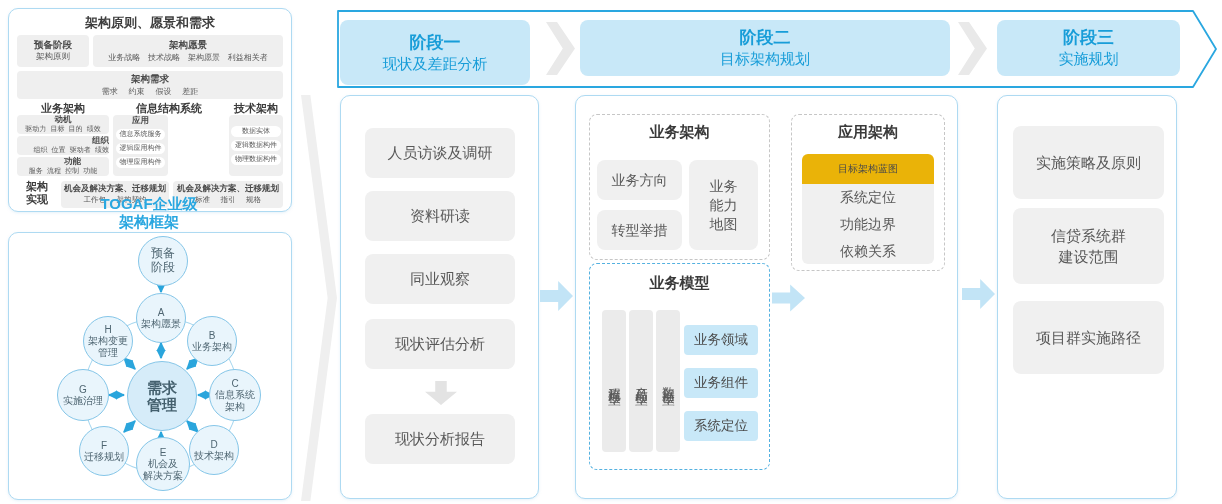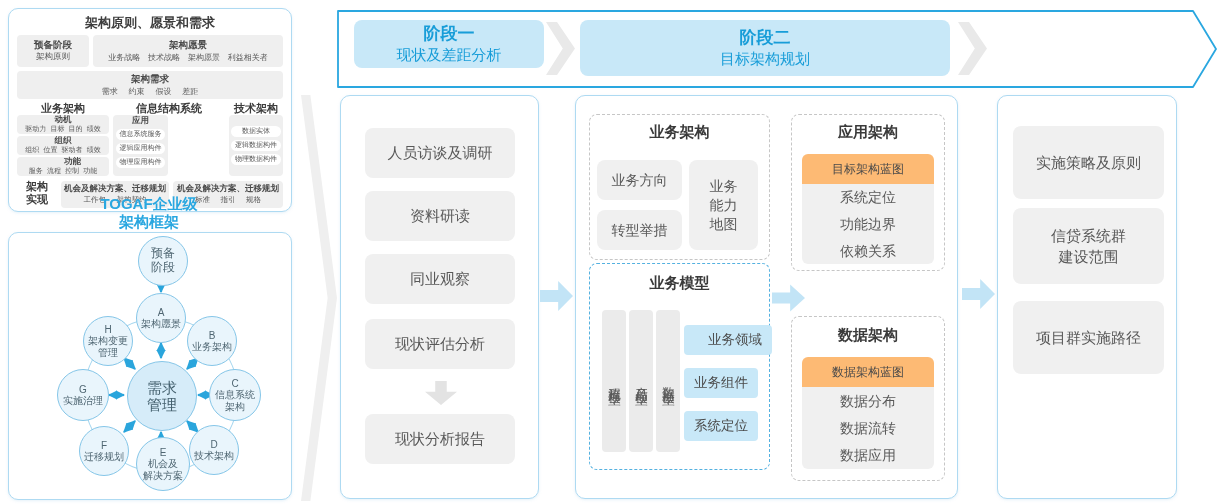--- a/index.html
+++ b/index.html
@@ -33,22 +33,22 @@
         clip-path:polygon(0 0,26% 0,100% 50%,26% 100%,0 100%,74% 50%);}
   .flowarr{position:absolute;background:#c2e4f6;
         clip-path:polygon(0 33%,55% 33%,55% 8%,100% 50%,55% 92%,55% 67%,0 67%);}
   .downarr{position:absolute;background:#e3e3e3;
         clip-path:polygon(32% 0,68% 0,68% 45%,100% 45%,50% 100%,0 45%,32% 45%);}
   .step{position:absolute;background:#f0f0f0;border-radius:8px;display:flex;align-items:center;
         justify-content:center;color:#595959;font-size:15px;text-align:center;line-height:20px;}
   .dashgray{position:absolute;border:1.5px dashed #c6c6c6;border-radius:8px;background:#fff;}
   .dashblue{position:absolute;border:1.5px dashed #54b1e0;border-radius:8px;background:#fff;}
   .subtitle{position:absolute;left:0;right:0;text-align:center;font-weight:bold;font-size:15px;color:#3a3a3a;}
-  .bluehdr{position:absolute;background:#fdba74;border-radius:6px 6px 0 0;display:flex;align-items:center;
-           justify-content:center;font-size:12px;color:#4a4a4a;}
+  .bluehdr{position:absolute;background:#eab308;border-radius:6px 6px 0 0;display:flex;align-items:center;
+           justify-content:center;font-size:10px;color:#4a4a4a;}
   .graybody{position:absolute;background:#f0f0f0;border-radius:0 0 6px 6px;display:flex;align-items:center;
            justify-content:center;font-size:14px;line-height:27px;color:#595959;text-align:center;}
   .vbar{position:absolute;background:#ebebeb;border-radius:4px;display:flex;align-items:center;
         justify-content:center;writing-mode:vertical-lr;text-orientation:upright;
         font-size:12.5px;color:#595959;letter-spacing:2px;}
   .smallblue{position:absolute;background:#c8e8f8;border-radius:4px;display:flex;align-items:center;
         justify-content:center;font-size:13.5px;color:#4a4a4a;}
 </style>
 </head>
 <body>
@@ -72,21 +72,21 @@
     </div>
 
     <div class="coltitle" style="left:8px;top:92px;width:92px;">业务架构</div>
     <div class="coltitle" style="left:104px;top:92px;width:112px;">信息结构系统</div>
     <div class="coltitle" style="left:220px;top:92px;width:54px;">技术架构</div>
 
     <div class="gbox" style="left:8px;top:106px;width:92px;height:19px;">
       <div class="t" style="font-size:8.5px;line-height:10px;">动机</div>
       <div style="font-size:7px;line-height:9px;white-space:nowrap;">驱动力 目标 目的 绩效</div>
     </div>
-    <div class="gbox" style="left:8px;top:127px;width:92px;height:19px;">
+    <div class="gbox" style="left:8px;top:127px;width:92px;height:19px;align-items:flex-end;">
       <div class="t" style="font-size:8.5px;line-height:10px;">组织</div>
       <div style="font-size:7px;line-height:9px;white-space:nowrap;">组织 位置 驱动者 绩效</div>
     </div>
     <div class="gbox" style="left:8px;top:148px;width:92px;height:19px;">
       <div class="t" style="font-size:8.5px;line-height:10px;margin-left:19px;">功能</div>
       <div style="font-size:7px;line-height:9px;white-space:nowrap;">服务 流程 控制 功能</div>
     </div>
 
     <div class="gbox" style="left:104px;top:106px;width:55px;height:61px;justify-content:flex-start;padding-top:1px;box-sizing:border-box;">
       <div class="t" style="font-size:8.5px;line-height:11px;">应用</div>
@@ -148,39 +148,43 @@
     <div class="circle" style="left:127px;top:204px;width:52px;height:52px;">E
 机会及
 解决方案</div>
     <div class="circle" style="left:70px;top:193px;width:48px;height:48px;">F
 迁移规划</div>
     <div class="circle" style="left:48px;top:136px;width:50px;height:50px;">G
 实施治理</div>
     <div class="circle" style="left:74px;top:83px;width:48px;height:48px;">H
 架构变更
 管理</div>
-    <div class="circle" style="left:118px;top:128px;width:68px;height:68px;background:#d6ecf9;font-size:15px;font-weight:normal;color:#44606e;">需求
+    <div class="circle" style="left:118px;top:128px;width:68px;height:68px;background:#d6ecf9;font-size:15px;font-weight:bold;color:#44606e;">需求
 管理</div>
   </div>
 
   <div class="bigchev" style="left:301px;top:95px;width:36px;height:406px;"></div>
 
   <svg class="abs" style="left:337px;top:10px;" width="881" height="78" viewBox="0 0 881 78">
     <polygon points="1,1 856,1 879,39 856,77 1,77" fill="#ffffff" stroke="#2aa7e0" stroke-width="1.8" stroke-linejoin="round"></polygon>
   </svg>
-  <div class="phasebox" style="left:354px;top:20px;width:190px;height:48px;">
+  <div class="phasebox" style="left:340px;top:20px;width:190px;height:65px;">
     <div class="t1">阶段一</div>
     <div class="t2">现状及差距分析</div>
   </div>
   <div class="chev" style="left:546px;top:22px;width:29px;height:53px;"></div>
   <div class="phasebox" style="left:580px;top:20px;width:370px;height:56px;">
     <div class="t1">阶段二</div>
     <div class="t2">目标架构规划</div>
   </div>
   <div class="chev" style="left:958px;top:22px;width:29px;height:53px;"></div>
+  <div class="phasebox" style="left:997px;top:20px;width:183px;height:56px;">
+    <div class="t1">阶段三</div>
+    <div class="t2">实施规划</div>
+  </div>
 
   <div class="bluepanel" style="left:340px;top:95px;width:197px;height:402px;">
     <div class="step" style="left:24px;top:32px;width:150px;height:50px;">人员访谈及调研</div>
     <div class="step" style="left:24px;top:95px;width:150px;height:50px;">资料研读</div>
     <div class="step" style="left:24px;top:223px;width:150px;height:50px;">现状评估分析</div>
     <div class="step" style="left:24px;top:158px;width:150px;height:50px;">同业观察</div>
     <div class="downarr" style="left:84px;top:285px;width:32px;height:24px;"></div>
     <div class="step" style="left:24px;top:318px;width:150px;height:50px;">现状分析报告</div>
   </div>
 
@@ -195,42 +199,35 @@
       <div class="step prel" style="left:99px;top:45px;width:69px;height:90px;font-size:14px;line-height:19px;">业务
 能力
 地图</div>
     </div>
 
     <div class="dashblue" style="left:13px;top:167px;width:179px;height:205px;">
       <div class="subtitle" style="top:10px;">业务模型</div>
       <div class="vbar" style="left:12px;top:46px;width:24px;height:142px;">流程模型</div>
       <div class="vbar" style="left:39px;top:46px;width:24px;height:142px;">产品模型</div>
       <div class="vbar" style="left:66px;top:46px;width:24px;height:142px;">数据模型</div>
-      <div class="smallblue" style="left:94px;top:61px;width:74px;height:30px;padding-left:14px;">业务领域</div>
+      <div class="smallblue" style="left:94px;top:61px;width:74px;height:30px;">业务领域</div>
       <div class="smallblue" style="left:94px;top:104px;width:74px;height:30px;">业务组件</div>
       <div class="smallblue" style="left:94px;top:147px;width:74px;height:30px;">系统定位</div>
     </div>
 
     <div class="flowarr" style="left:196px;top:186px;width:33px;height:32px;"></div>
 
     <div class="dashgray" style="left:215px;top:18px;width:152px;height:155px;">
       <div class="subtitle" style="top:8px;">应用架构</div>
       <div class="bluehdr" style="left:10px;top:39px;width:132px;height:30px;">目标架构蓝图</div>
       <div class="graybody prel" style="left:10px;top:69px;width:132px;height:80px;">系统定位
 功能边界
 依赖关系</div>
     </div>
 
-    <div class="dashgray" style="left:215px;top:220px;width:152px;height:163px;">
-      <div class="subtitle" style="top:9px;">数据架构</div>
-      <div class="bluehdr" style="left:10px;top:40px;width:132px;height:30px;">数据架构蓝图</div>
-      <div class="graybody prel" style="left:10px;top:70px;width:132px;height:82px;">数据分布
-数据流转
-数据应用</div>
-    </div>
   </div>
 
   <div class="flowarr" style="left:962px;top:276px;width:33px;height:36px;"></div>
 
   <div class="bluepanel" style="left:997px;top:95px;width:178px;height:402px;">
     <div class="step prel" style="left:15px;top:30px;width:151px;height:73px;line-height:21px;">实施策略及原则</div>
     <div class="step prel" style="left:15px;top:112px;width:151px;height:76px;line-height:21px;">信贷系统群
 建设范围</div>
     <div class="step prel" style="left:15px;top:205px;width:151px;height:73px;line-height:21px;">项目群实施路径</div>
   </div>

